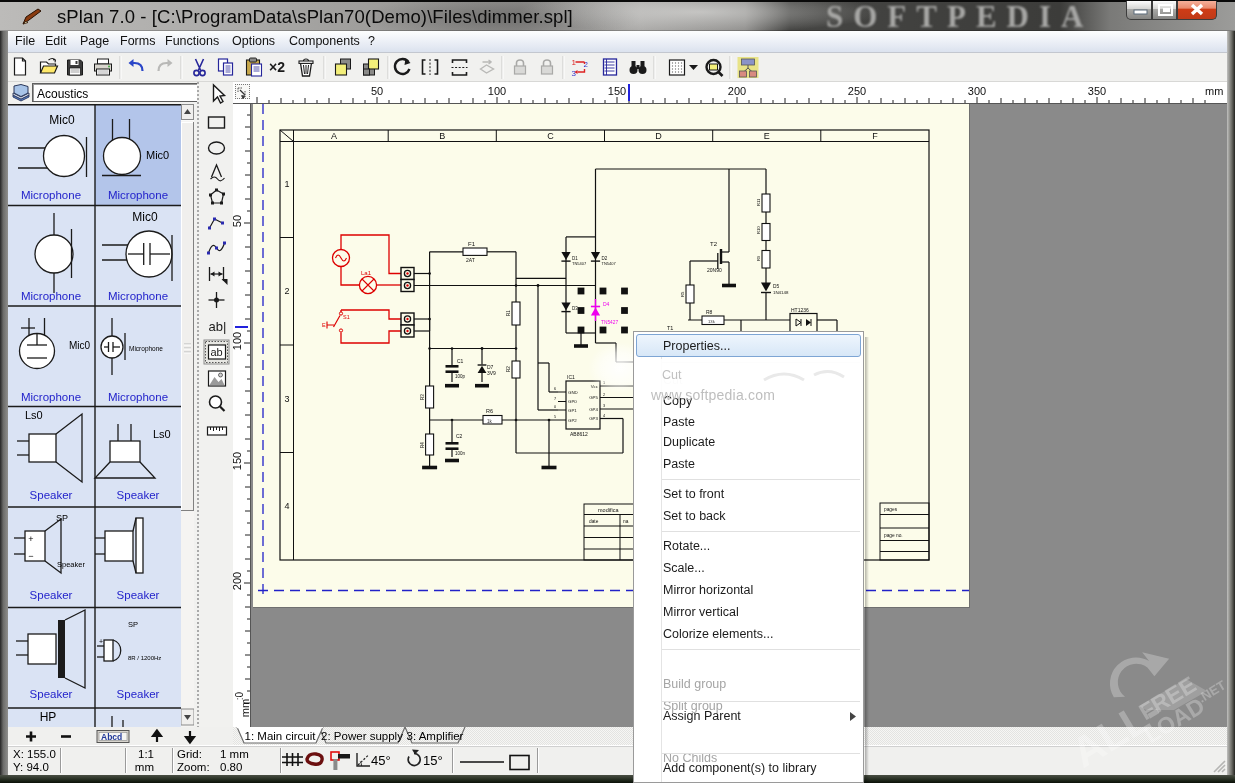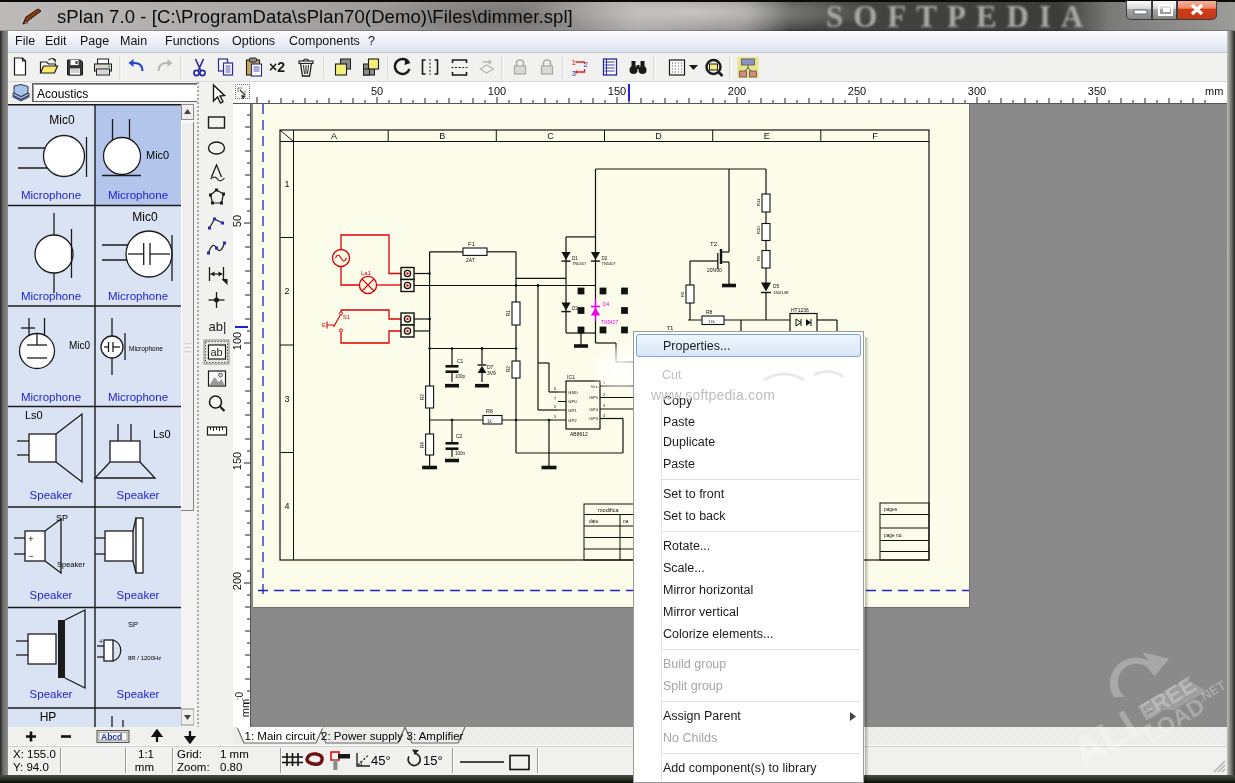--- a/index.html
+++ b/index.html
@@ -36,21 +36,21 @@
 #canvas { left:252px; top:104px; width:975px; height:623px; background:#8a8a8a; }
 #tabbar { left:233px; top:727px; width:994px; height:18px; }
 #statusbar { left:8px; top:745px; width:1219px; height:30px; background:#f0f0ee; border-top:1px solid #fff; box-shadow: inset 0 1px 0 #d0d0d0; font-size:11.5px; color:#000; }
 .sfield { position:absolute; top:2px; height:25px; width:1px; border-left:1px solid #9a9a9a; border-right:1px solid #fff; }
 #bleft { left:0; top:31px; width:8px; height:744px; background:linear-gradient(90deg,#252525,#6b6b69 40%,#8f8f8d); }
 #bright { left:1227px; top:31px; width:8px; height:744px; background:linear-gradient(90deg,#c0c0be,#6b6b65 60%,#23231f); }
 #bbottom { left:0; top:775px; width:1235px; height:8px; background:linear-gradient(#4a4f44,#1c2418 70%,#0a0f08); }
 #ctxmenu { left:633px; top:331px; width:231px; height:452px; background:#ffffff; border:1px solid #9a9a9a; font-size:12.5px; color:#1b1b1b; }
 #ctxmenu .gutline { position:absolute; left:27px; top:2px; bottom:0; width:1px; background:#e4e4e4; }
 .mi { position:absolute; left:29px; width:196px; height:20px; line-height:20px; }
-.mi.dis { color:#a5a5a5; }
+.mi.dis { color:#a5a5a5;margin-top:20px; }
 .msep { position:absolute; left:28px; width:198px; height:1px; background:#e0e0e0; }
 #mhot { position:absolute; left:2px; top:2px; width:225px; height:23px; border:1px solid #7da5d4; border-radius:3px; background:linear-gradient(#eef5fd,#d7e7f7); }
 #mshadow { left:865px; top:337px; width:4px; height:446px; background:linear-gradient(90deg,rgba(0,0,0,.28),rgba(0,0,0,0)); }
 .wm { position:absolute; color:rgba(255,255,255,.27); font-weight:bold; font-size:34px; transform:rotate(-31deg); letter-spacing:0px; }
 </style></head><body>
 <div class="abs" id="titlebar"></div>
 <div class="abs" id="softpedia">SOFTPEDIA</div>
 <div class="abs" id="titletext">sPlan 7.0 - [C:\ProgramData\sPlan70(Demo)\Files\dimmer.spl]</div>
 <svg class="abs" id="penicon" viewBox="0 0 22 19">
     <path d="M2,17 L5,10 L17,2 L20,4 L8,13 Z" fill="#8a3b10" stroke="#2a1203" stroke-width="1"></path>
@@ -65,21 +65,21 @@
         <rect x="10" y="7" width="7" height="4" fill="#fff"></rect>
       </svg></div>
   <div class="wbtn close"><svg width="38" height="17">
         <path d="M14,4 L24,13 M24,4 L14,13" stroke="#fff" stroke-width="3.4"></path>
       </svg></div>
 </div>
 <div class="abs" id="menubar">
     <span style="left:7px">File</span>
     <span style="left:37px">Edit</span>
     <span style="left:72px">Page</span>
-    <span style="left:112px">Main</span>
+    <span style="left:112px">Forms</span>
     <span style="left:157px">Functions</span>
     <span style="left:224px">Options</span>
     <span style="left:281px">Components</span>
     <span style="left:360px">?</span>
   </div>
 <div class="abs" id="toolbar"><svg width="1219" height="29">
       <g transform="translate(1.5,4)">
         <path d="M5,1 H13 L16,4 V18 H5 Z" fill="#fff" stroke="#1a1a1a" stroke-width="1.2"></path>
         <path d="M13,1 V4 H16" fill="none" stroke="#1a1a1a" stroke-width="1.2"></path>
       </g>

